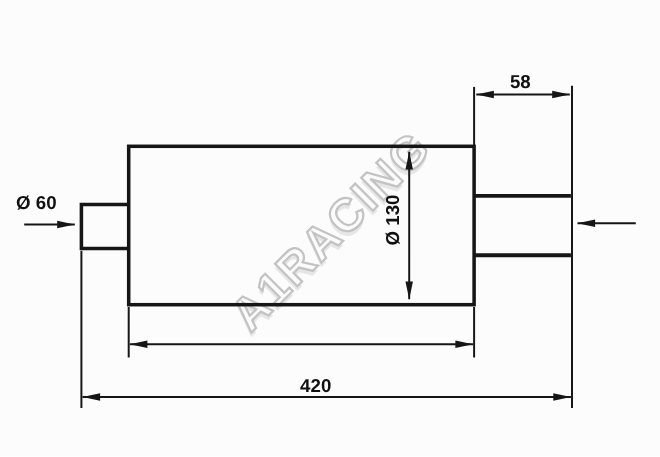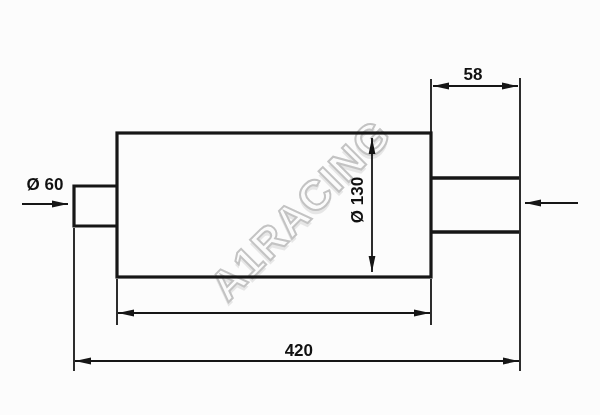--- a/index.html
+++ b/index.html
@@ -47,22 +47,22 @@
     font-size: 17px;
     font-weight: bold;
     color: #111111;
     line-height: 20px;
     height: 20px;
     text-align: center;
     white-space: nowrap;
   }
   .label-42    { left: 451px; top: 65px;  width: 44px; }
   .label-310   { left: 260px; top: 290px; width: 52px; }
-  .label-420   { left: 261px; top: 341px; width: 52px; text-align: right; }
-  .label-d60   { left: 14px;   top: 175px; width: 62px; }
+  .label-420   { left: 261px; top: 341px; width: 52px; }
+  .label-d60   { left: 2px;   top: 175px; width: 62px; }
   .label-d100  { left: 521px; top: 174px; width: 66px; }
   .label-d130  {
     left: 326px; top: 190px; width: 64px;
     transform: rotate(-90deg);
   }
 </style>
 </head>
 <body>
 
 <div class="canvas">

